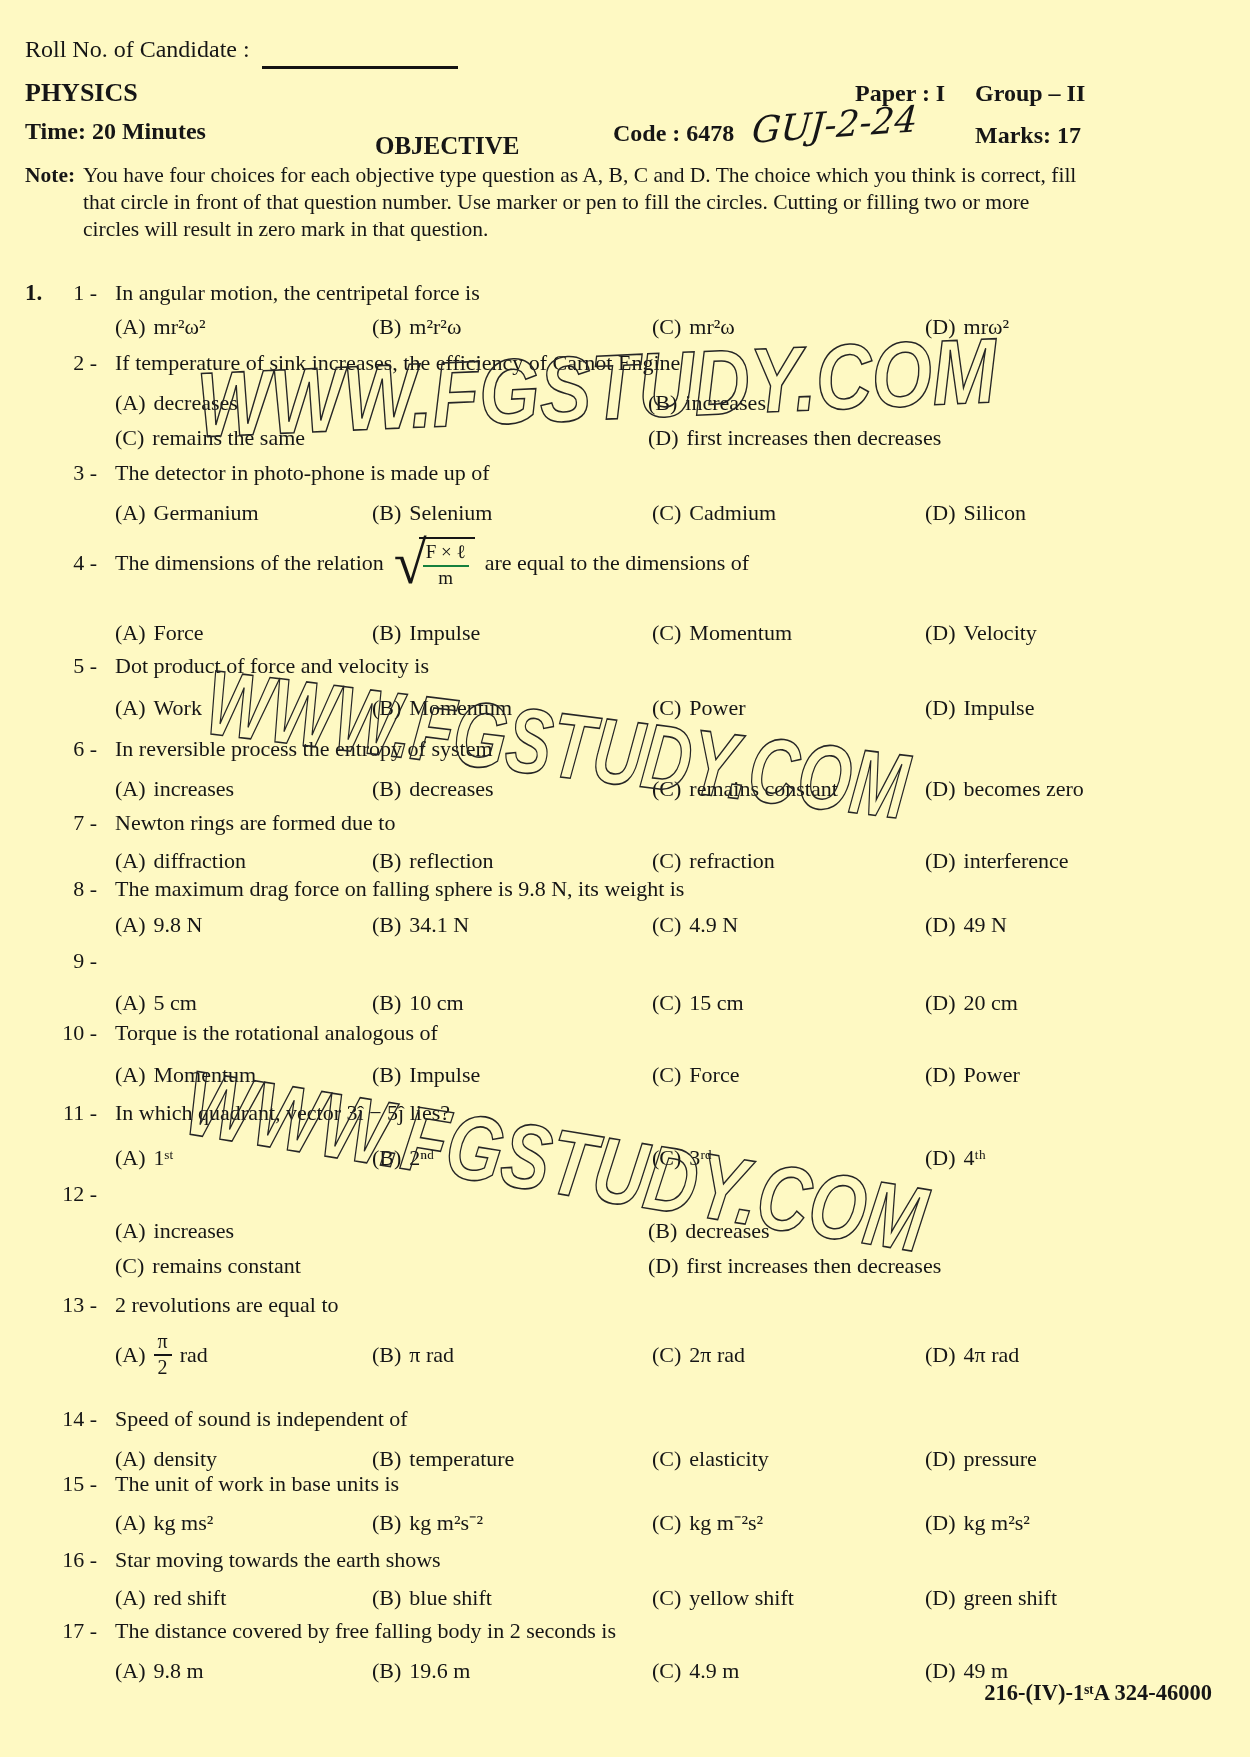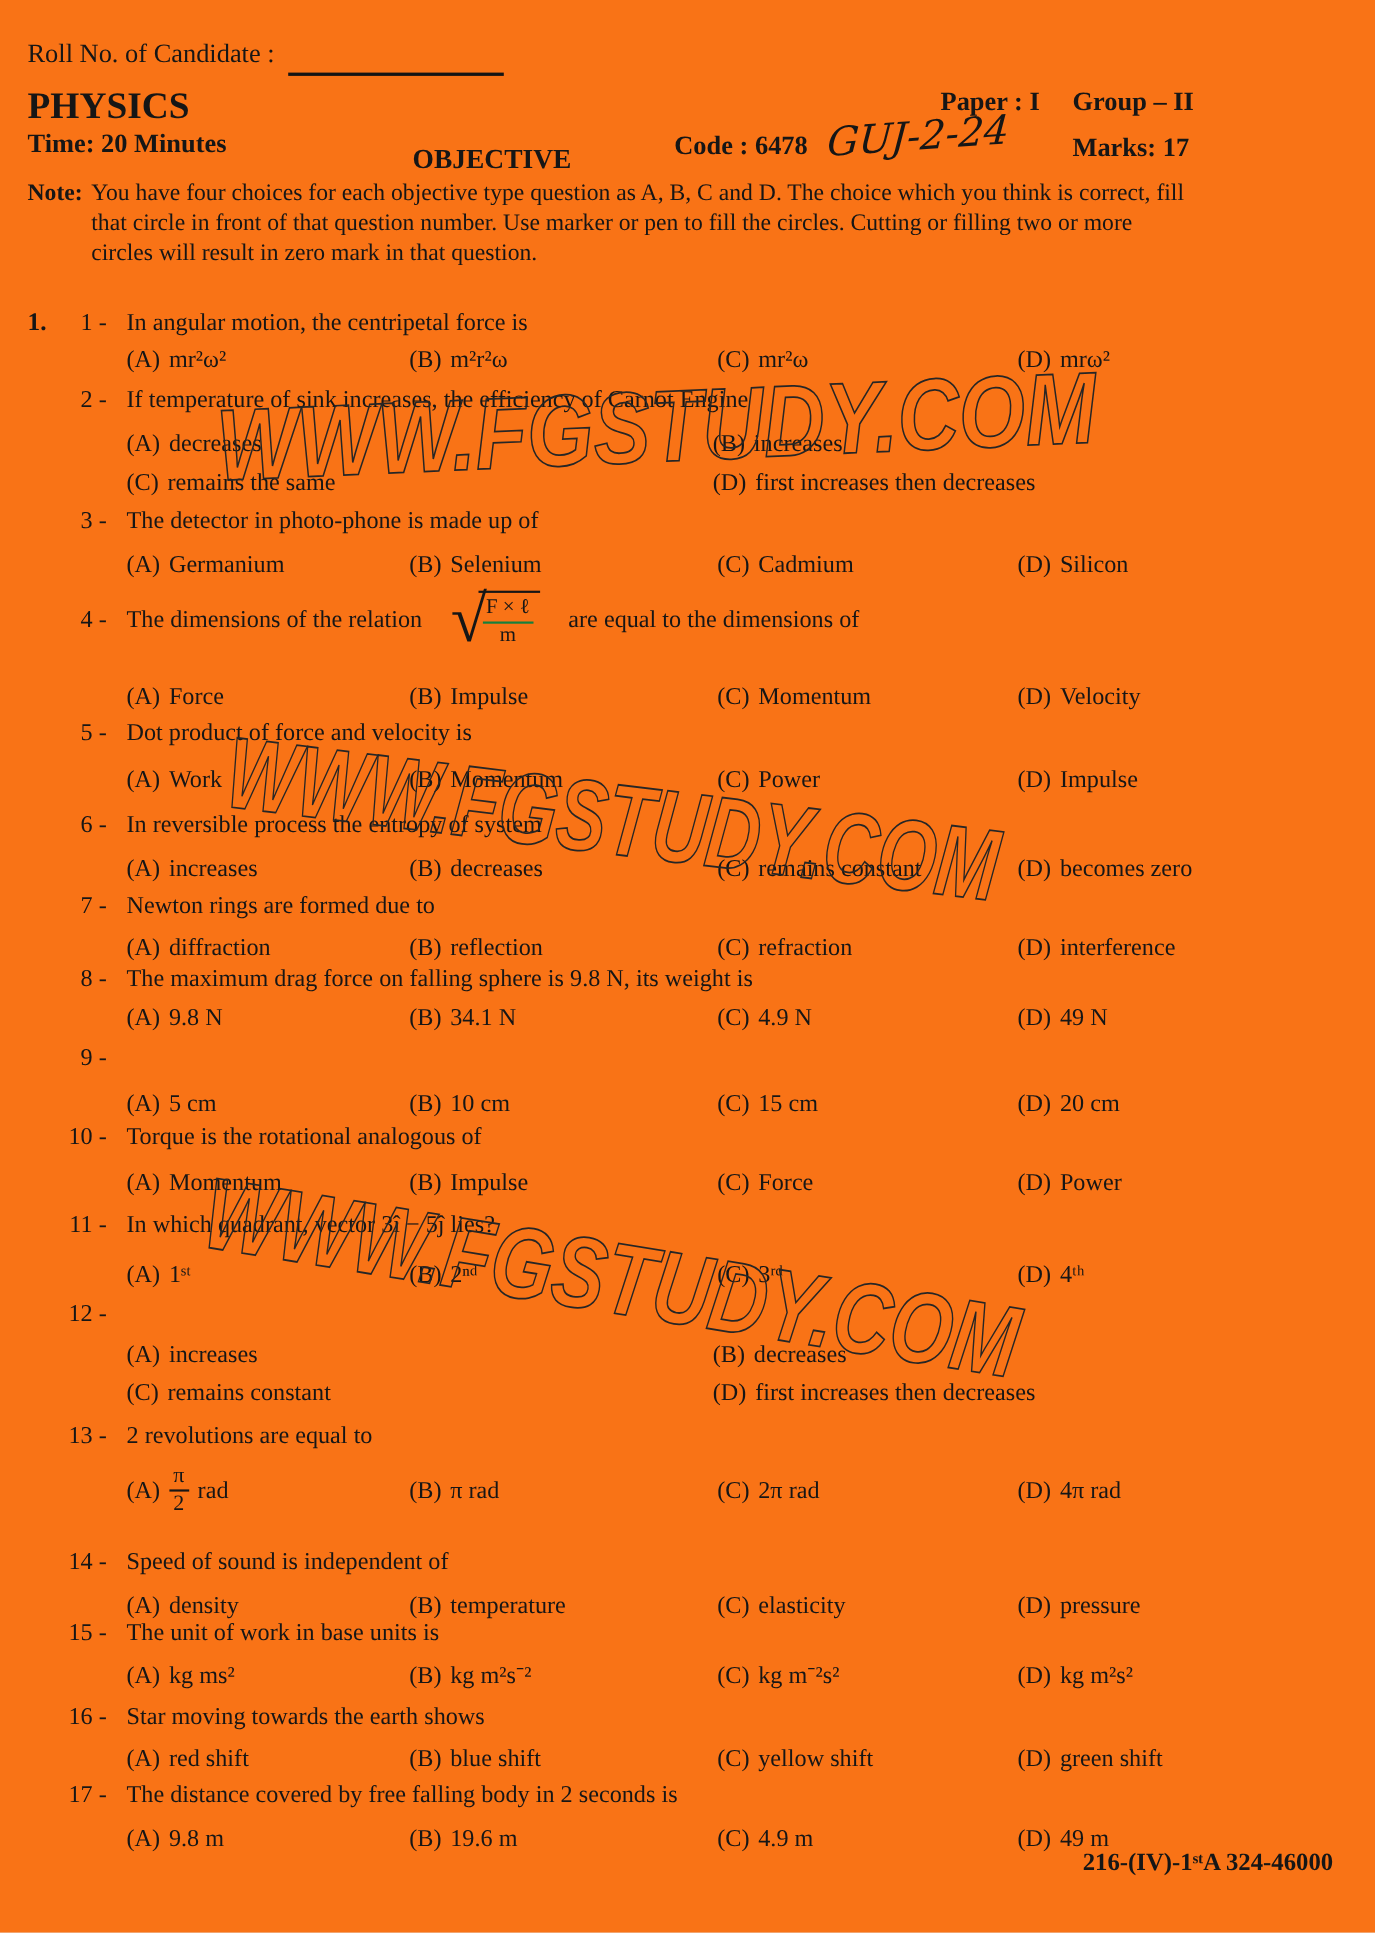--- a/index.html
+++ b/index.html
@@ -1,24 +1,24 @@
 <!DOCTYPE html>
 <html><head>
 <meta charset="utf-8">
 <style>
   html,body{margin:0;padding:0;background:#e8e8e8;}
-  .page{position:relative;width:1250px;height:1757px;margin:0 auto;background:#f97316;
+  .page{position:relative;width:1250px;height:1757px;margin:0 auto;background:#fef9c3;
         font-family:"Liberation Serif",serif;color:#161616;overflow:hidden;}
 
   
   .abs{position:absolute;white-space:nowrap;}
   .roll-label{left:25px;top:36px;font-size:24px;}
   .roll-line{left:262px;top:42px;width:196px;height:24px;border-bottom:3px solid #141414;}
   .hdr{font-weight:bold;font-size:24px;}
-  .h-subject{left:25px;top:78px;font-size:34px;}
+  .h-subject{left:25px;top:78px;font-size:26px;}
   .h-title{left:286px;top:80px;}
   .h-paper{left:855px;top:80px;}
   .h-group{left:975px;top:80px;}
   .h-time{left:25px;top:118px;}
   .h-type{left:375px;top:120px;font-size:25px;margin-top:12px;}
   .h-code{left:613px;top:120px;}
   .h-hand{left:752px;top:104px;font-size:36px;font-weight:normal;font-style:italic;
           font-family:"DejaVu Serif",serif;transform:rotate(-4deg) skewX(-8deg);}
   .h-marks{left:975px;top:122px;}
 
@@ -26,21 +26,21 @@
   .note-label{font-weight:bold;flex:0 0 58px;}
   .note-text{width:1000px;}
 
   
   #questions{position:absolute;inset:0;}
   .q{position:absolute;left:25px;right:30px;}
   .qline{position:relative;display:flex;align-items:baseline;font-size:22px;line-height:30px;}
   .secnum{position:absolute;left:0;top:0;font-weight:bold;font-size:23px;}
   .qnum{flex:0 0 90px;box-sizing:border-box;text-align:right;padding-right:18px;}
   .qtext{white-space:nowrap;}
-  .qformula{display:inline-flex;align-items:center;gap:26px;height:70px;}
+  .qformula{display:inline-flex;align-items:center;gap:10px;height:70px;}
   .sqrt{display:inline-flex;align-items:center;}
   .rad{font-size:60px;line-height:1;font-weight:normal;}
   .stack{display:inline-flex;flex-direction:column;align-items:center;border-top:2px solid #161616;
          font-size:19px;line-height:1.2;margin-left:-8px;padding:2px 6px 0 4px;}
   .stack .num{border-bottom:2px solid #15803d;padding:0 3px 1px;}
   .opts{position:absolute;left:90px;right:0;display:grid;
         grid-template-columns:257px 280px 273px 1fr;font-size:22px;line-height:30px;}
   .opts.two{grid-template-columns:533px 1fr;row-gap:5px;}
   .opts.valign{align-items:center;}
   .opt{display:flex;gap:8px;align-items:center;}

